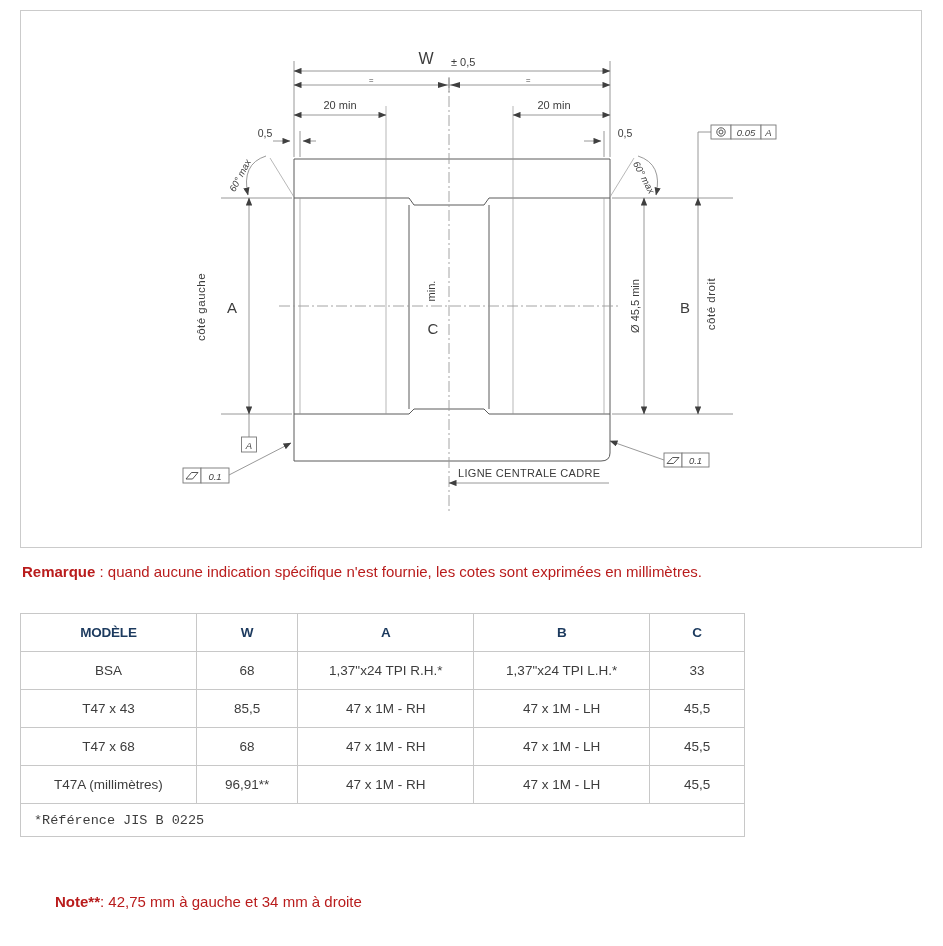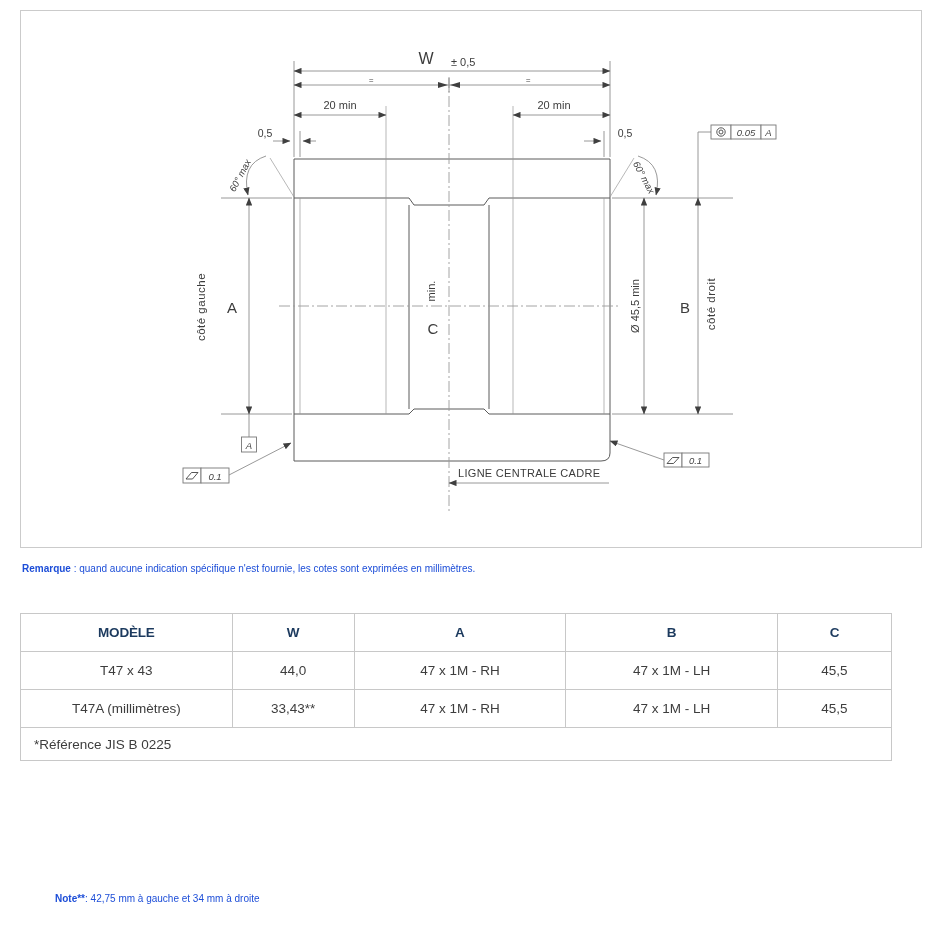--- a/index.html
+++ b/index.html
@@ -7,28 +7,28 @@
         font-family:"Liberation Sans",sans-serif;color:#333;overflow:hidden;}
   .drawing-frame{position:absolute;left:20px;top:10px;width:902px;height:538px;
         border:1px solid #cbcbcb;box-sizing:border-box;background:#fff;}
   svg text{font-family:"Liberation Sans",sans-serif;fill:#3c3c3c;}
   .dim{stroke:#8d8d8d;stroke-width:0.9;fill:none;}
   .thin{stroke:#9a9a9a;stroke-width:0.7;fill:none;}
   .edge{stroke:#5a5a5a;stroke-width:1;fill:none;}
   .cl{stroke:#9a9a9a;stroke-width:0.9;fill:none;stroke-dasharray:11 3 2 3;}
   .fcc{fill:#fff;stroke:#777;stroke-width:0.9;}
   .gdt{font-style:italic;font-size:9.5px;fill:#444;}
-  .note-line{position:absolute;left:22px;font-size:10px;color:#1d4ed8;}
+  .note-line{position:absolute;left:22px;font-size:15px;color:#b91c1c;}
   .note-line b{font-weight:700;}
-  table.spec{position:absolute;left:20px;top:613px;width:872px;border-collapse:collapse;
+  table.spec{position:absolute;left:20px;top:613px;width:725px;border-collapse:collapse;
         table-layout:fixed;font-size:13.5px;color:#3d3d3d;}
   table.spec th,table.spec td{border:1px solid #c8c8c8;text-align:center;
         height:37px;padding:0 4px;overflow:hidden;white-space:nowrap;}
   table.spec th{color:#1c3a5e;font-weight:700;font-size:13.5px;letter-spacing:-0.2px;}
-  table.spec td.fnote{text-align:left;padding-left:13px;height:32px;}
+  table.spec td.fnote{text-align:left;padding-left:13px;height:32px;font-family:Liberation Mono, monospace;}
 </style>
 </head>
 <body>
 
 <div class="page">
 
   <div class="drawing-frame">
     <svg width="902" height="538" viewBox="0 0 902 538">
       <defs>
         <pattern id="hatch" width="6.5" height="6.5" patternUnits="userSpaceOnUse">
@@ -191,34 +191,48 @@
     </colgroup>
     <tbody>
         <tr>
       <th>MODÈLE</th>
       <th>W</th>
       <th>A</th>
       <th>B</th>
       <th>C</th>
     </tr>
     <tr>
+      <td>BSA</td>
+      <td>68</td>
+      <td>1,37"x24 TPI R.H.*</td>
+      <td>1,37"x24 TPI L.H.*</td>
+      <td>33</td>
+    </tr>
+    <tr>
       <td>T47 x 43</td>
-      <td>44,0</td>
+      <td>85,5</td>
       <td>47 x 1M - RH</td>
       <td>47 x 1M - LH</td>
       <td>45,5</td>
     </tr>
     <tr>
-      <td>T47A (millimètres)</td>
-      <td>33,43**</td>
+      <td>T47 x 68</td>
+      <td>68</td>
       <td>47 x 1M - RH</td>
       <td>47 x 1M - LH</td>
       <td>45,5</td>
     </tr>
     <tr>
+      <td>T47A (millimètres)</td>
+      <td>96,91**</td>
+      <td>47 x 1M - RH</td>
+      <td>47 x 1M - LH</td>
+      <td>45,5</td>
+    </tr>
+    <tr>
       <td class="fnote" colspan="5">*Référence  JIS B 0225</td>
     </tr>
   </tbody>
     </table>
 
   <div class="note-line" style="top:893px;padding-left:33px;">
     <b>Note**</b><span>: 42,75 mm à gauche et 34 mm à droite</span>
   </div>
 
 </div>

